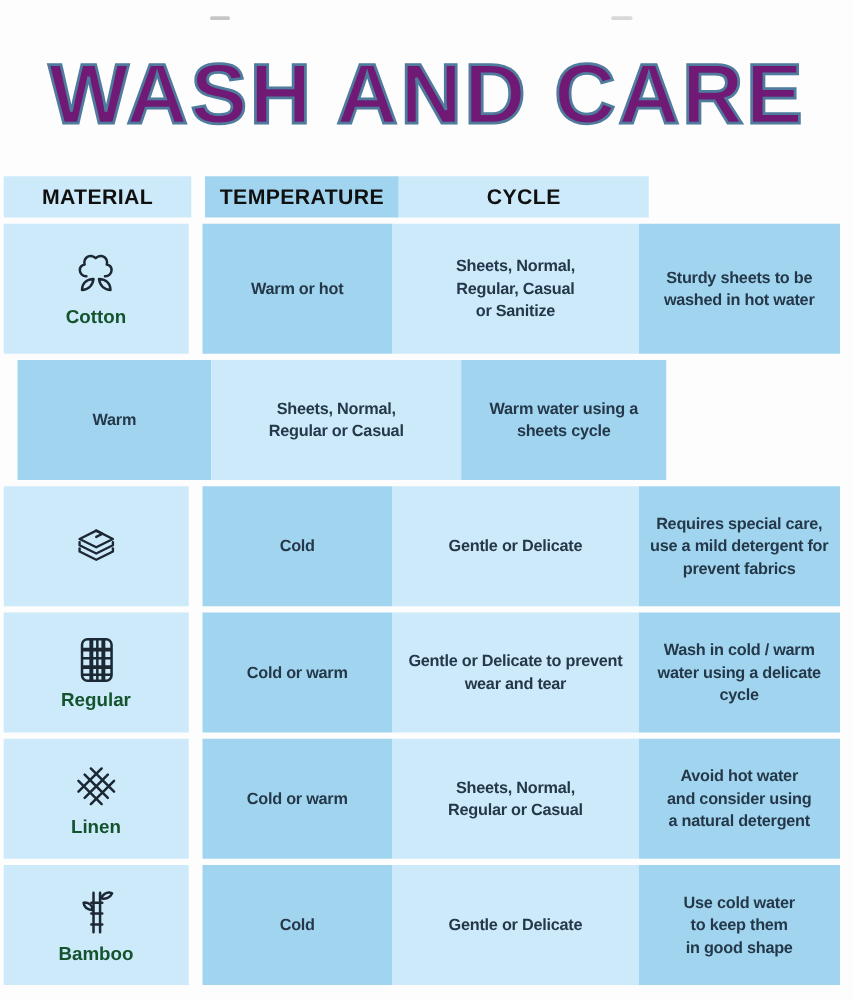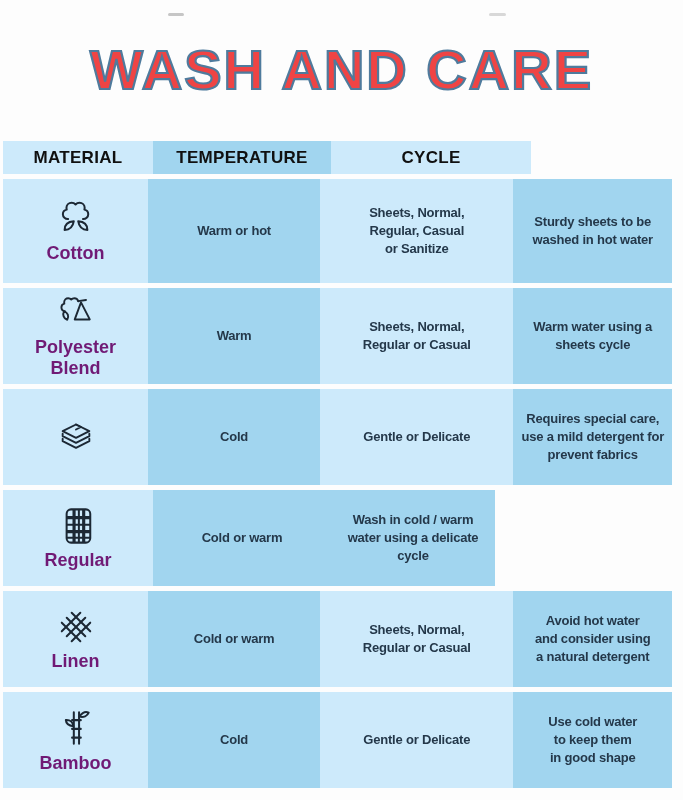--- a/index.html
+++ b/index.html
@@ -10,52 +10,52 @@
     font-family:"Liberation Sans", sans-serif;
     overflow:hidden;
   }
   .artifact{position:absolute;top:13px;height:3px;border-radius:2px;background:#c6c6c6;}
   .artifact.a1{left:168px;width:16px;}
   .artifact.a2{left:489px;width:17px;background:#d8d8d8;}
 
   .title{
     padding-top:44px;
     text-align:center;
-    color:#ef4444;
+    color:#701a75;
     font-weight:bold;
-    font-size:56px;
+    font-size:68px;
     line-height:0.92;
     letter-spacing:2px;
     -webkit-text-stroke:2.2px #4f7b9d;
   }
 
   .table{position:absolute;left:3px;top:141px;width:669px;}
   .hrow,.row{display:flex;}
   .hrow{height:33px;margin-bottom:5px;}
   .row{height:96px;margin-bottom:5px;}
   .row.tall{height:104px;}
   .c0{width:150px;}
-  .c1{width:178px;}
+  .c1{width:155px;margin-left:11px;}
   .c2{width:200px;}
   .c3{width:164px;}
   .light{background:#cdeafb;}
   .dark{background:#a1d5ef;}
 
   .cell{
     display:flex;align-items:center;justify-content:center;
     text-align:center;box-sizing:border-box;
   }
   .hcell{
     font-weight:bold;color:#101010;
     font-size:17px;letter-spacing:.3px;
   }
   .mat{flex-direction:column;padding:4px 2px;}
   .mat .label{
-    font-weight:bold;color:#701a75;
-    font-size:18px;line-height:1.15;margin-top:3px;
+    font-weight:bold;color:#14532d;
+    font-size:15px;line-height:1.15;margin-top:3px;
     white-space:pre-line;
   }
   .txt{
     font-weight:600;color:#24384a;
     font-size:13px;line-height:1.4;letter-spacing:-0.2px;
     white-space:pre-line;padding:0 2px;
   }
   .icon{display:block;}
   .icon path,.icon line,.icon rect{
     fill:none;stroke:#1c2834;stroke-width:2.3;
@@ -93,30 +93,20 @@
       </div>
       <div class="cell txt c1 dark">Warm or hot</div>
       <div class="cell txt c2 light">Sheets, Normal,
 Regular, Casual
 or Sanitize</div>
       <div class="cell txt c3 dark">Sturdy sheets to be
 washed in hot water</div>
     </div>
 
     <div class="row">
-      <div class="cell mat c0 light">
-        <svg class="icon" width="46" height="40" viewBox="0 0 48 48">
-          <path d="M11 21c-2.6-.4-4.5-2.5-4.5-5 0-2.1 1.5-3.9 3.5-4.4-.2-.5-.2-1.1-.2-1.7 0-2.7 2.2-4.9 4.9-4.9 1.4 0 2.7.6 3.6 1.6.9-1 2.2-1.6 3.6-1.6 2.3 0 4.3 1.6 4.8 3.8"></path>
-          <path d="M13.5 31c-4.3-1.6-6-6.3-3.8-10.2 4.3 1.1 6.4 6 3.8 10.2z"></path>
-          <path d="M30 10 40.5 30.5H22.5z"></path>
-          <path d="M26.7 8.6 36 7.2"></path>
-        </svg>
-        <div class="label">Polyester
-Blend</div>
-      </div>
       <div class="cell txt c1 dark">Warm</div>
       <div class="cell txt c2 light">Sheets, Normal,
 Regular or Casual</div>
       <div class="cell txt c3 dark">Warm water using a
 sheets cycle</div>
     </div>
 
     <div class="row">
       <div class="cell mat c0 light">
         <svg class="icon" width="50" height="40" viewBox="0 0 48 48">
@@ -145,20 +135,22 @@
           <g clip-path="url(#flannelClip)">
             <path class="thick" d="M19.5 4v40M30.5 4v40"></path>
             <path d="M25 4v40"></path>
             <path class="thick" d="M10 14.5h30M10 30.5h30"></path>
             <path d="M10 22.5h30M10 37.5h30"></path>
           </g>
         </svg>
         <div class="label">Regular</div>
       </div>
       <div class="cell txt c1 dark">Cold or warm</div>
+      <div class="cell txt c2 light">Gentle or Delicate to prevent
+wear and tear</div>
       <div class="cell txt c3 dark">Wash in cold / warm
 water using a delicate
 cycle</div>
     </div>
 
     <div class="row">
       <div class="cell mat c0 light">
         <svg class="icon" width="44" height="42" viewBox="0 0 48 48">
           <g transform="rotate(45 24 24)">
             <path d="M16 9v30M24 9v30M32 9v30"></path>

